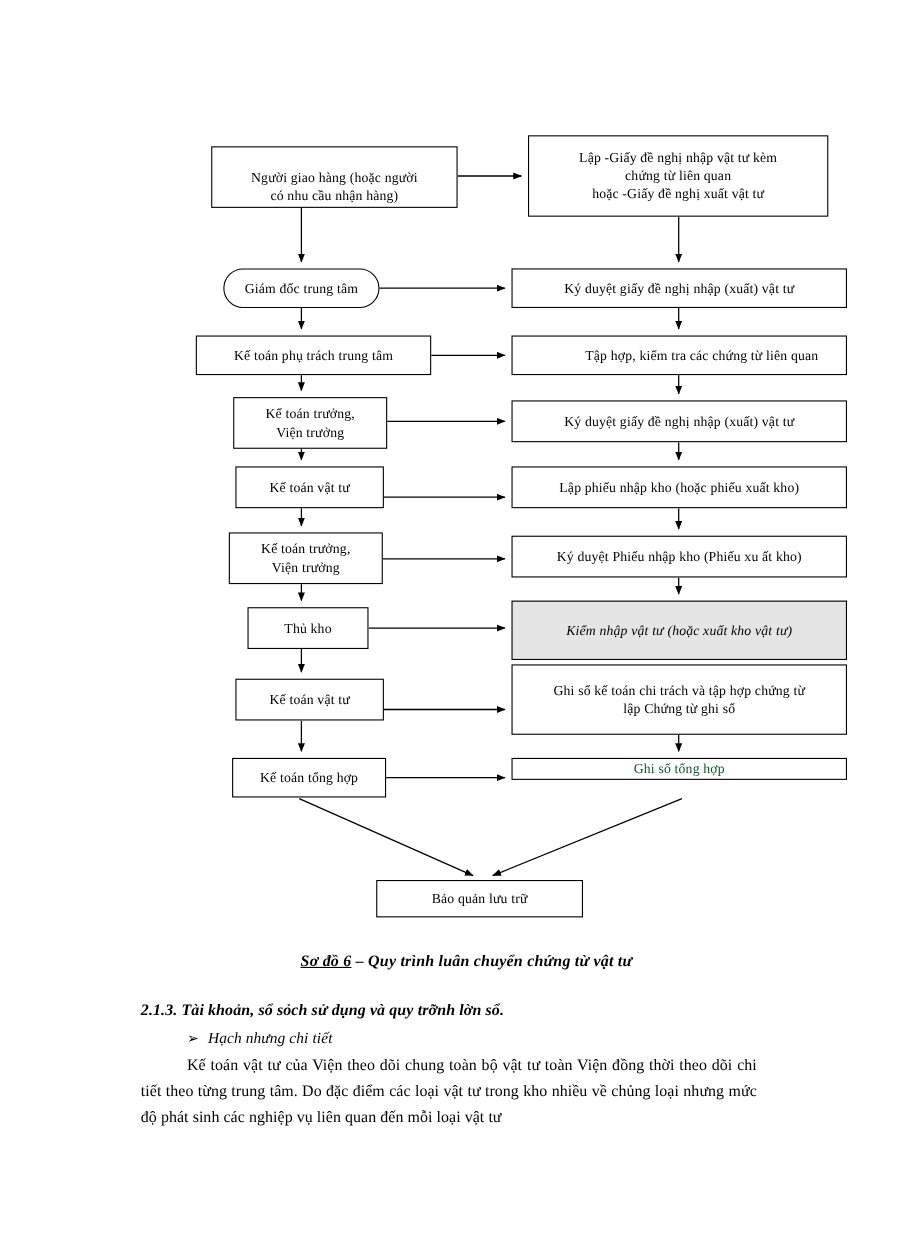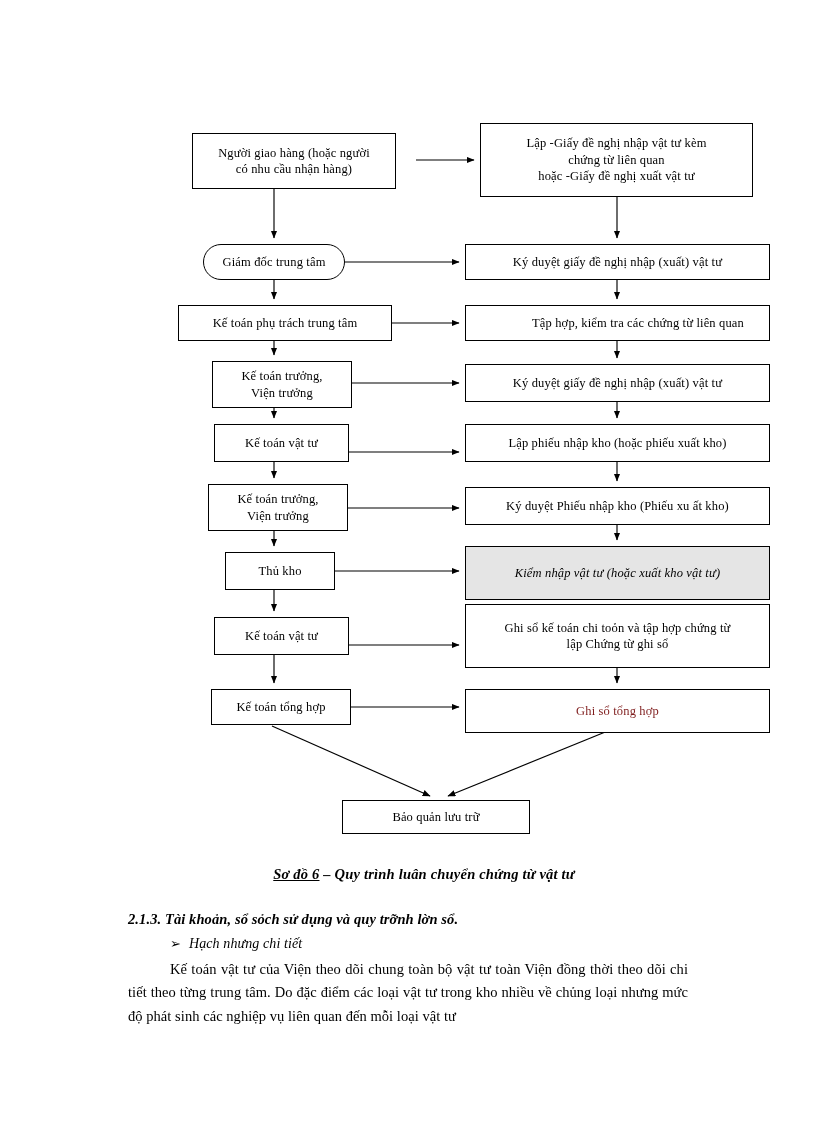--- a/index.html
+++ b/index.html
@@ -173,21 +173,21 @@
 
         <path d="M617,668 L617,683"></path>
 
         <path d="M351,707 L459,707"></path>
 
         <path d="M272,726 L430,796"></path>
         <path d="M620,726 L448,796"></path>
       </g>
     </svg>
 
-    <div class="node" style="left: 192px; top: 133px; width: 204px; height: 56px; border-color: rgb(0, 0, 0); background: rgb(255, 255, 255); color: rgb(0, 0, 0);">
+    <div class="node" style="left: 192px; top: 133px; width: 224px; height: 56px; border-color: rgb(0, 0, 0); background: rgb(255, 255, 255); color: rgb(0, 0, 0); align-items: flex-end;">
         <span class="txt">
           <span class="line2">Người giao hàng (hoặc người</span>
           <span class="line2">có nhu cầu nhận hàng)</span>
         </span>
       </div>
     <div class="node" style="left: 480px; top: 123px; width: 273px; height: 74px; border-color: rgb(0, 0, 0); background: rgb(255, 255, 255); color: rgb(0, 0, 0);">
         <span class="txt">
           <span class="line2">Lập -Giấy  đề nghị  nhập  vật tư kèm</span>
           <span class="line2">chứng từ liên  quan</span>
           <span class="line2">hoặc -Giấy  đề nghị  xuất  vật tư</span>
@@ -255,30 +255,30 @@
           <span class="line2">Kiểm  nhập  vật tư (hoặc  xuất  kho vật tư)</span>
         </span>
       </div>
     <div class="node" style="left: 214px; top: 617px; width: 135px; height: 38px; border-color: rgb(0, 0, 0); background: rgb(255, 255, 255); color: rgb(0, 0, 0);">
         <span class="txt">
           <span class="line2">Kế toán vật tư</span>
         </span>
       </div>
     <div class="node" style="left: 465px; top: 604px; width: 305px; height: 64px; border-color: rgb(0, 0, 0); background: rgb(255, 255, 255); color: rgb(0, 0, 0);">
         <span class="txt">
-          <span class="line2">Ghi  sổ kế toán chi toỏn  và tập hợp  chứng  từ</span>
+          <span class="line2">Ghi  sổ kế toán chi trách  và tập hợp  chứng  từ</span>
           <span class="line2">lập  Chứng từ ghi sổ</span>
         </span>
       </div>
     <div class="node" style="left: 211px; top: 689px; width: 140px; height: 36px; border-color: rgb(0, 0, 0); background: rgb(255, 255, 255); color: rgb(0, 0, 0);">
         <span class="txt">
           <span class="line2">Kế toán tổng hợp</span>
         </span>
       </div>
-    <div class="node" style="left: 465px; top: 689px; width: 305px; height: 44px; border-color: rgb(0, 0, 0); background: rgb(255, 255, 255); color: #7f1d1d;">
+    <div class="node" style="left: 465px; top: 689px; width: 305px; height: 20px; border-color: rgb(0, 0, 0); background: rgb(255, 255, 255); color: #14532d;">
         <span class="txt">
           <span class="line2">Ghi  sổ tổng hợp</span>
         </span>
       </div>
     <div class="node" style="left: 342px; top: 800px; width: 188px; height: 34px; border-color: rgb(0, 0, 0); background: rgb(255, 255, 255); color: rgb(0, 0, 0);">
         <span class="txt">
           <span class="line2">Bảo  quản lưu trữ</span>
         </span>
       </div>
   </div>

